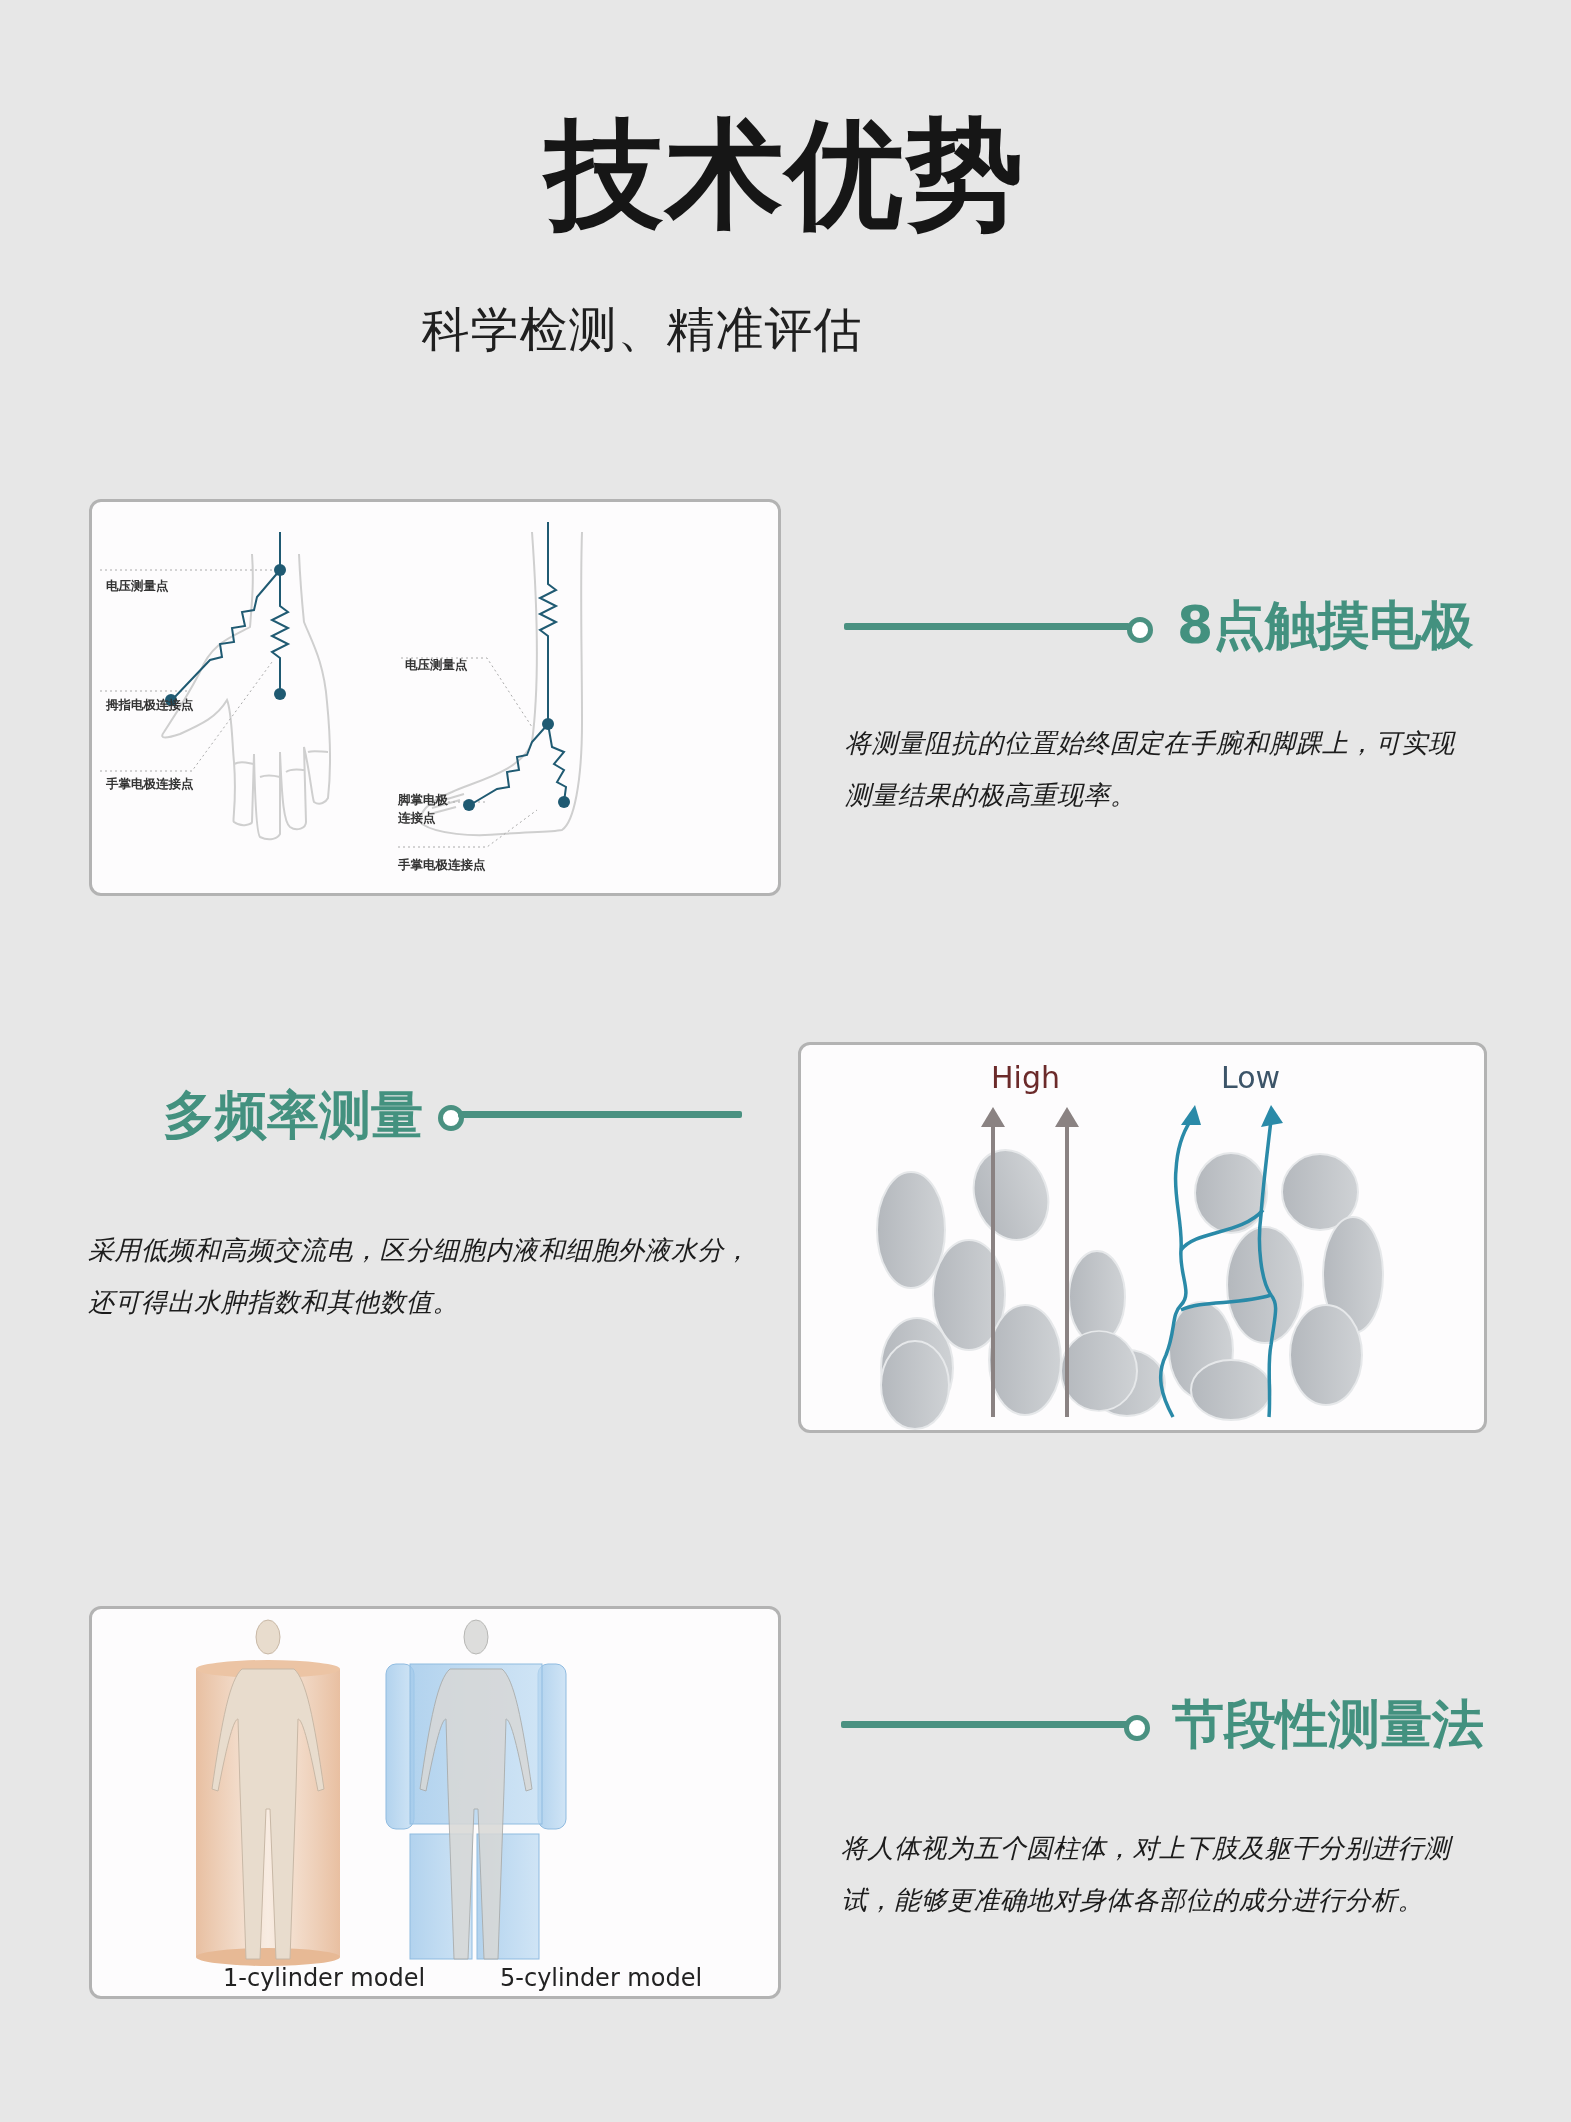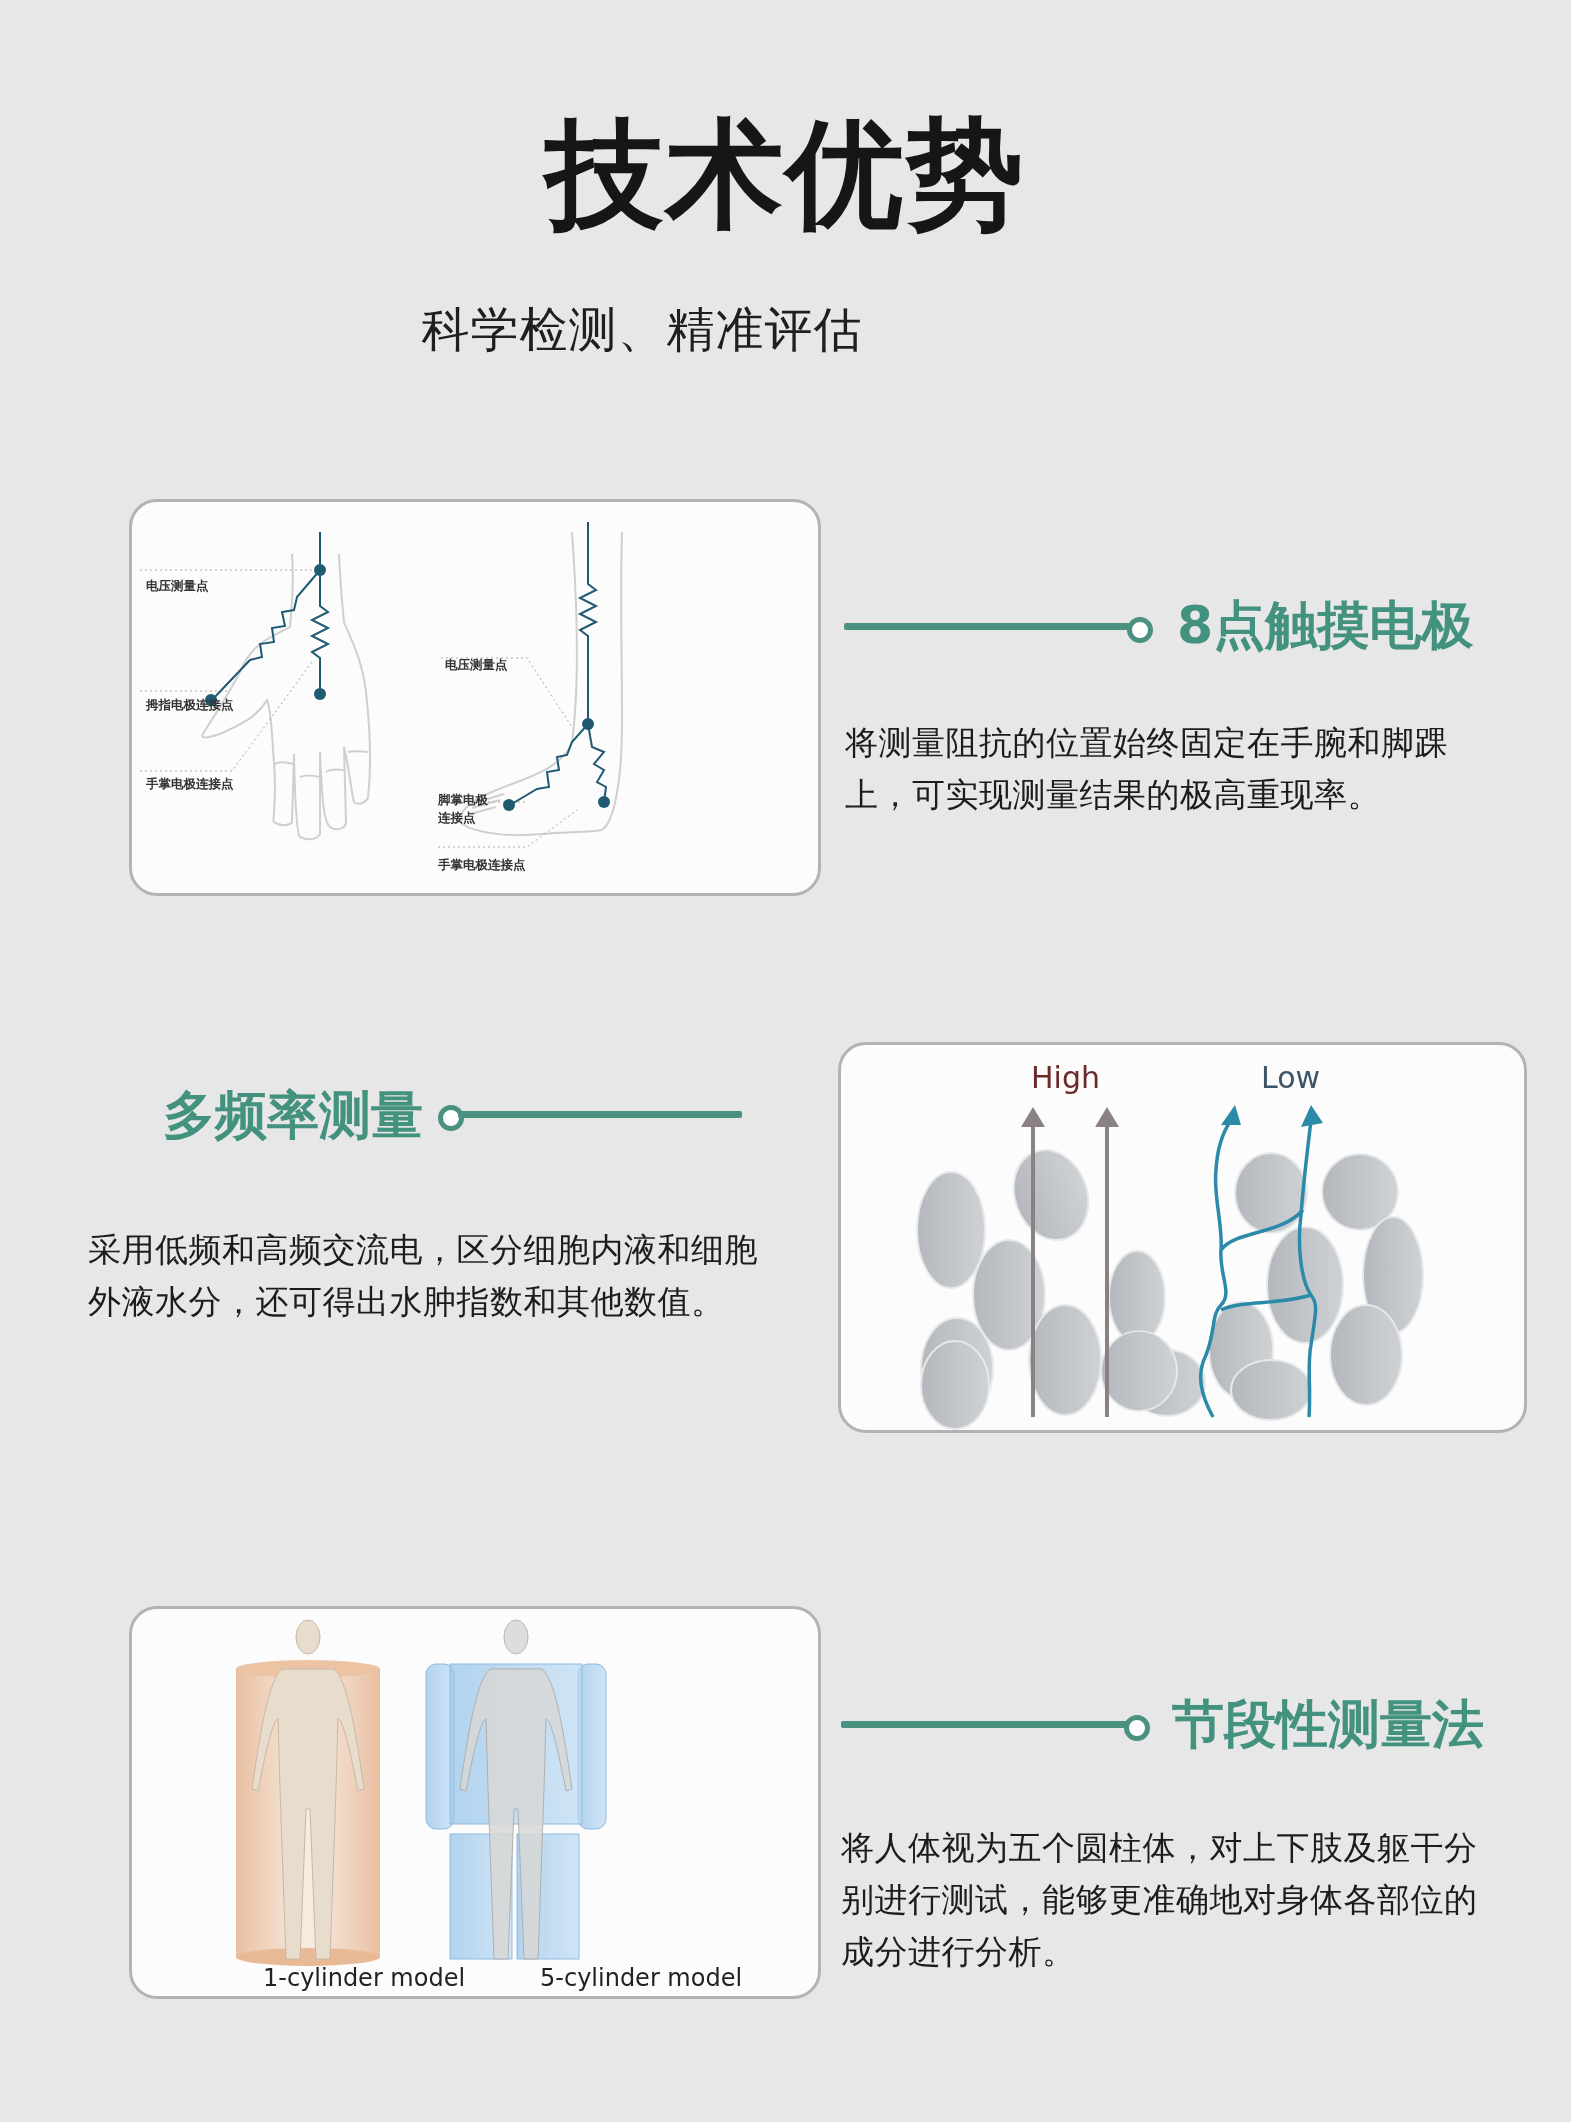--- a/index.html
+++ b/index.html
@@ -1,24 +1,24 @@
 <!DOCTYPE html>
 <html><head>
 <meta charset="utf-8">
 <style>
   html,body{margin:0;padding:0;}
   body{width:1571px;height:2122px;background:#e7e7e7;position:relative;overflow:hidden;font-family:"DejaVu Sans","Liberation Sans",sans-serif;color:#1a1a1a;}
   .abs{position:absolute;}
   .title{left:0;width:1571px;top:110px;text-align:center;font-size:118px;font-weight:bold;letter-spacing:2px;color:#161616;line-height:1.1;}
   .subtitle{left:0;width:1284px;top:298px;text-align:center;font-size:48px;color:#1f1f1f;letter-spacing:1px;}
-  .card{background:#fdfcfd;border:3px solid #b3b3b3;border-radius:28px;box-sizing:border-box;overflow:hidden;margin-left:40px;}
+  .card{background:#fdfcfd;border:3px solid #b3b3b3;border-radius:12px;box-sizing:border-box;overflow:hidden;}
   .heading{font-size:52px;font-weight:bold;color:#43917f;white-space:nowrap;line-height:60px;}
   .conn-line{height:7px;background:#4a9181;border-radius:2px;}
   .conn-dot{width:16px;height:16px;border-radius:50%;background:#fff;border:5px solid #4a9181;box-sizing:content-box;}
-  .desc{font-size:33px;line-height:52px;color:#1c1c1c;letter-spacing:0.5px;}
+  .desc{font-size:26px;line-height:52px;color:#1c1c1c;letter-spacing:0.5px;font-style:italic;}
   .diag-label{font-size:12.5px;font-weight:bold;color:#333;white-space:nowrap;}
   .cap{font-size:24px;color:#222;white-space:nowrap;}
   svg{display:block;}
 </style>
 </head>
 <body>
 
 <div class="abs title">技术优势</div>
 <div class="abs subtitle">科学检测、精准评估</div>
 

